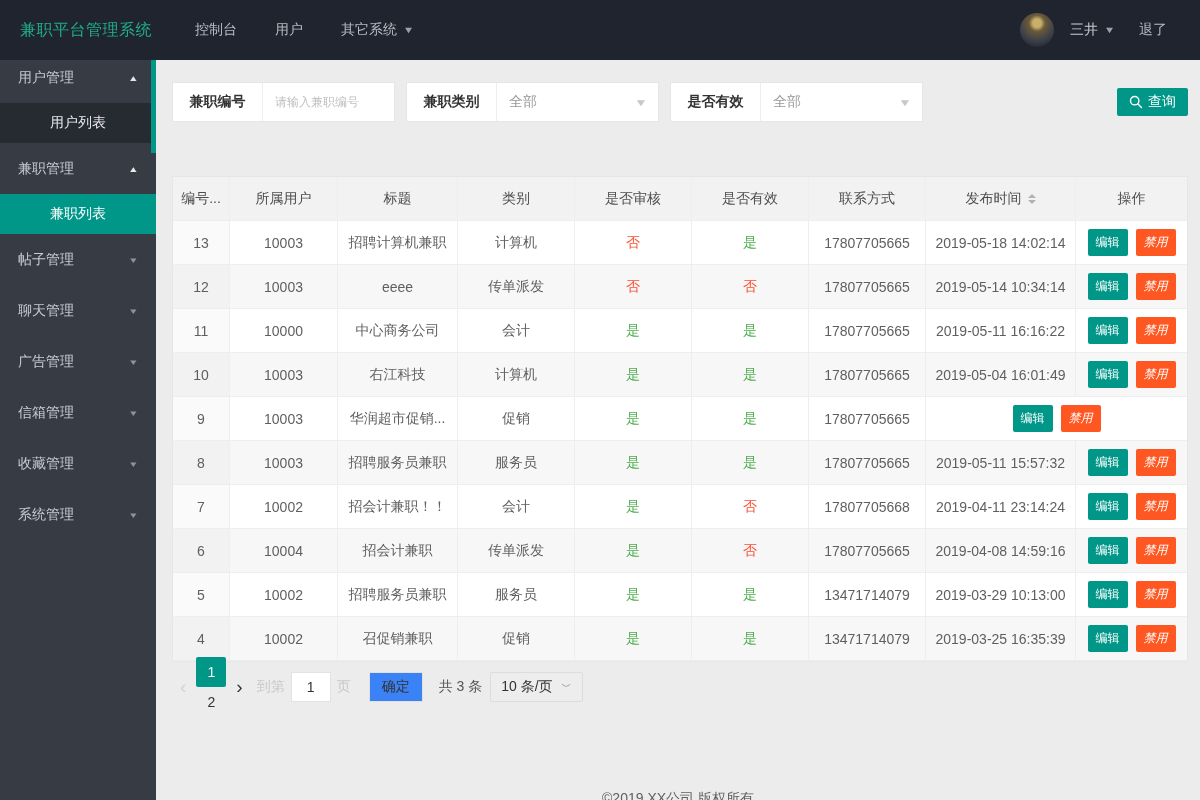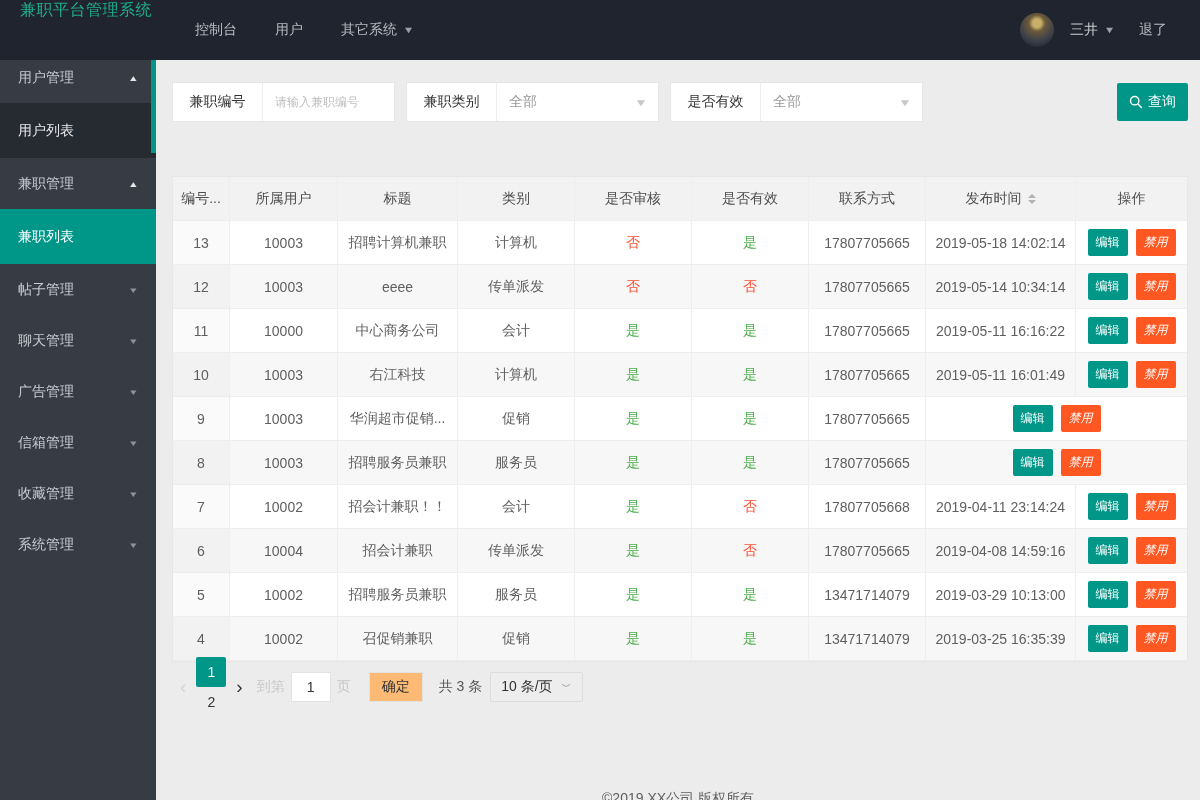--- a/index.html
+++ b/index.html
@@ -1,52 +1,52 @@
 <!DOCTYPE html>
 <html><head>
 <meta charset="utf-8">
 <style>
   * { margin:0; padding:0; box-sizing:border-box; }
   html,body { width:1200px; height:800px; overflow:hidden; }
   body { font-family:"Liberation Sans","DejaVu Sans",sans-serif; font-size:14px; background:#ececec; color:#333; }
 
   
-  .navbar { position:fixed; top:0; left:0; width:1200px; height:60px; background:#20242e; display:flex; align-items:flex-start; z-index:10; }
+  .navbar { position:fixed; top:0; left:0; width:1200px; height:60px; background:#20242e; display:flex; align-items:center; z-index:10; }
   .brand { width:176px; padding-left:20px; color:#1fae8e; font-size:16px; letter-spacing:.5px; }
   .nav-left { display:flex; align-items:center; }
   .nav-item { color:#b7bac1; padding:8px 19px; height:60px; display:flex; align-items:center; cursor:pointer; text-decoration:none; font-size:14px; }
   .caret-down { display:inline-block; margin-left:7px; font-size:9px; color:#9aa0a8; transform:scaleX(1.3); }
   .nav-right { margin-left:auto; display:flex; align-items:center; padding-right:14px; }
   .avatar { width:34px; height:34px; border-radius:50%; margin-right:10px;
             background: radial-gradient(circle at 50% 30%, #c9b06a 0 14%, #6b5a3a 28%, #3a3f4a 62%, #171a21 100%); }
   .username { padding:0 6px; color:#c6c9cf; }
 
   
   .sidebar { position:fixed; top:48px; left:0; bottom:0; width:156px; background:#373b44; padding-top:4px; }
   .side-item { display:flex; align-items:center; cursor:pointer; color:#c7cad1; padding:0 18px; position:relative; }
   .side-item.parent { height:51px; }
-  .side-item.child { height:55px; background:#262a31; color:#e9eaec; }
+  .side-item.child { height:40px; background:#262a31; color:#e9eaec;text-align:center; }
   .side-item.child.active { background:#009688; color:#fff; }
   .side-label { flex:1; font-size:14px; }
   .side-caret { font-size:9px; color:#8d929b; transform:scale(1.2,0.9); }
   .side-caret.expanded { color:#e6e8ea; }
   .side-scrollbar { position:absolute; right:0; top:0; width:5px; height:105px; background:#009688; }
 
   
   .main { position:absolute; top:60px; left:156px; width:1044px; bottom:0; background:#ececec; }
 
   
   .filter-bar { display:flex; align-items:center; margin:22px 12px 0 16px; }
   .filter-group { display:flex; height:40px; margin-right:11px; border:1px solid #e6e6e6; background:#fff; }
-  .filter-label { width:90px; display:flex; align-items:center; justify-content:center; color:#333; border-right:1px solid #eee; background:#fff; font-size:14px; }
+  .filter-label { width:90px; display:flex; align-items:center; justify-content:center; color:#333; border-right:1px solid #eee; background:#fff; font-size:14px;font-weight:bold; }
   .filter-input { width:131px; border:none; outline:none; padding:0 12px; font-size:12px; color:#666; font-family:inherit; }
   .filter-input::placeholder { color:#bfbfbf; }
   .select-box { width:161px; display:flex; align-items:center; padding:0 12px; color:#999; cursor:pointer; position:relative; }
   .sel-caret { position:absolute; right:12px; font-size:10px; color:#c8c8c8; transform:scaleX(1.4); }
-  .search-btn { margin-left:auto; height:38px; min-width:64px; background:#009688; color:#fff; border:none; border-radius:2px; font-size:14px; display:flex; align-items:center; justify-content:center; cursor:pointer; padding:0 12px; font-family:inherit; }
+  .search-btn { margin-left:auto; height:28px; min-width:64px; background:#009688; color:#fff; border:none; border-radius:2px; font-size:14px; display:flex; align-items:center; justify-content:center; cursor:pointer; padding:0 12px; font-family:inherit; }
   .search-btn svg { margin-right:5px; }
 
   
   .table-card { margin:54px 12px 0 16px; background:#fff; border:1px solid #e6e6e6; }
   .trow { display:flex;justify-content:flex-end; }
   .cell { height:44px; display:flex; align-items:center; justify-content:center; font-size:14px; color:#5f5f5f; border-right:1px solid #eee; border-bottom:1px solid #eee; overflow:hidden; white-space:nowrap; }
   .trow .cell:last-child { border-right:none; }
   .c0{width:57px; background:rgba(0,0,0,0.02);} .c1{width:108px;} .c2{width:120px;} .c3{width:117px;}
   .c4{width:117px;} .c5{width:117px;} .c6{width:117px;} .c7{width:150px;} .c8{flex:1;}
   .thead .cell { background:#f2f2f2; color:#4d4d4d; }
@@ -63,21 +63,21 @@
   .btn-disable { background:#ff5722;font-style:italic; }
 
   
   .pagination { display:flex; align-items:center; margin:9px 12px 0 16px; height:32px; }
   .pg-arrow { font-size:19px; padding:0 8px; color:#333; cursor:pointer; line-height:30px; }
   .pg-arrow.disabled { color:#d2d2d2; }
   .pg-num { min-width:30px; height:30px; display:flex; align-items:center; justify-content:center; margin:0 2px; cursor:pointer; color:#333; border-radius:2px; }
   .pg-num.active { background:#009688; color:#fff; }
   .goto-label { color:#c9c9c9; margin:0 6px; }
   .goto-input { width:40px; height:30px; border:1px solid #e2e2e2; text-align:center; font-size:14px; color:#333; outline:none; background:#fff; font-family:inherit; }
-  .confirm-btn { height:30px; padding:0 12px; background:#fdba74; border:1px solid #e2e2e2; margin:0 8px 0 12px; font-size:14px; cursor:pointer; color:#333; font-family:inherit;text-align:center; }
+  .confirm-btn { height:30px; padding:0 12px; background:#3b82f6; border:1px solid #e2e2e2; margin:0 8px 0 12px; font-size:14px; cursor:pointer; color:#333; font-family:inherit;text-align:center; }
   .pg-total { color:#555; margin:0 8px; }
   .size-select { height:30px; background:#ededed; border:1px solid #dcdcdc; border-radius:2px; display:flex; align-items:center; padding:0 10px; cursor:pointer; color:#333; }
   .size-select .v-caret { margin-left:9px; font-size:10px; color:#777; }
 
   
   .footer { position:absolute; top:730px; left:0; right:0; text-align:center; color:#5f5f5f; font-size:14px; }
 </style>
 </head>
 <body>
 
@@ -267,21 +267,21 @@
   </div>
 
   <div class="trow striped">
     <div class="cell c0">10</div>
     <div class="cell c1">10003</div>
     <div class="cell c2">右江科技</div>
     <div class="cell c3">计算机</div>
     <div class="cell c4 yes">是</div>
     <div class="cell c5 yes">是</div>
     <div class="cell c6">17807705665</div>
-    <div class="cell c7">2019-05-11 16:01:49</div>
+    <div class="cell c7">2019-05-04 16:01:49</div>
     <div class="cell c8">
       <button class="btn-mini btn-edit">编辑</button>
       <button class="btn-mini btn-disable">禁用</button>
     </div>
   </div>
 
   <div class="trow">
     <div class="cell c0">9</div>
     <div class="cell c1">10003</div>
     <div class="cell c2">华润超市促销...</div>
@@ -296,20 +296,21 @@
   </div>
 
   <div class="trow striped">
     <div class="cell c0">8</div>
     <div class="cell c1">10003</div>
     <div class="cell c2">招聘服务员兼职</div>
     <div class="cell c3">服务员</div>
     <div class="cell c4 yes">是</div>
     <div class="cell c5 yes">是</div>
     <div class="cell c6">17807705665</div>
+    <div class="cell c7">2019-05-11 15:57:32</div>
     <div class="cell c8">
       <button class="btn-mini btn-edit">编辑</button>
       <button class="btn-mini btn-disable">禁用</button>
     </div>
   </div>
 
   <div class="trow">
     <div class="cell c0">7</div>
     <div class="cell c1">10002</div>
     <div class="cell c2">招会计兼职！！</div>

